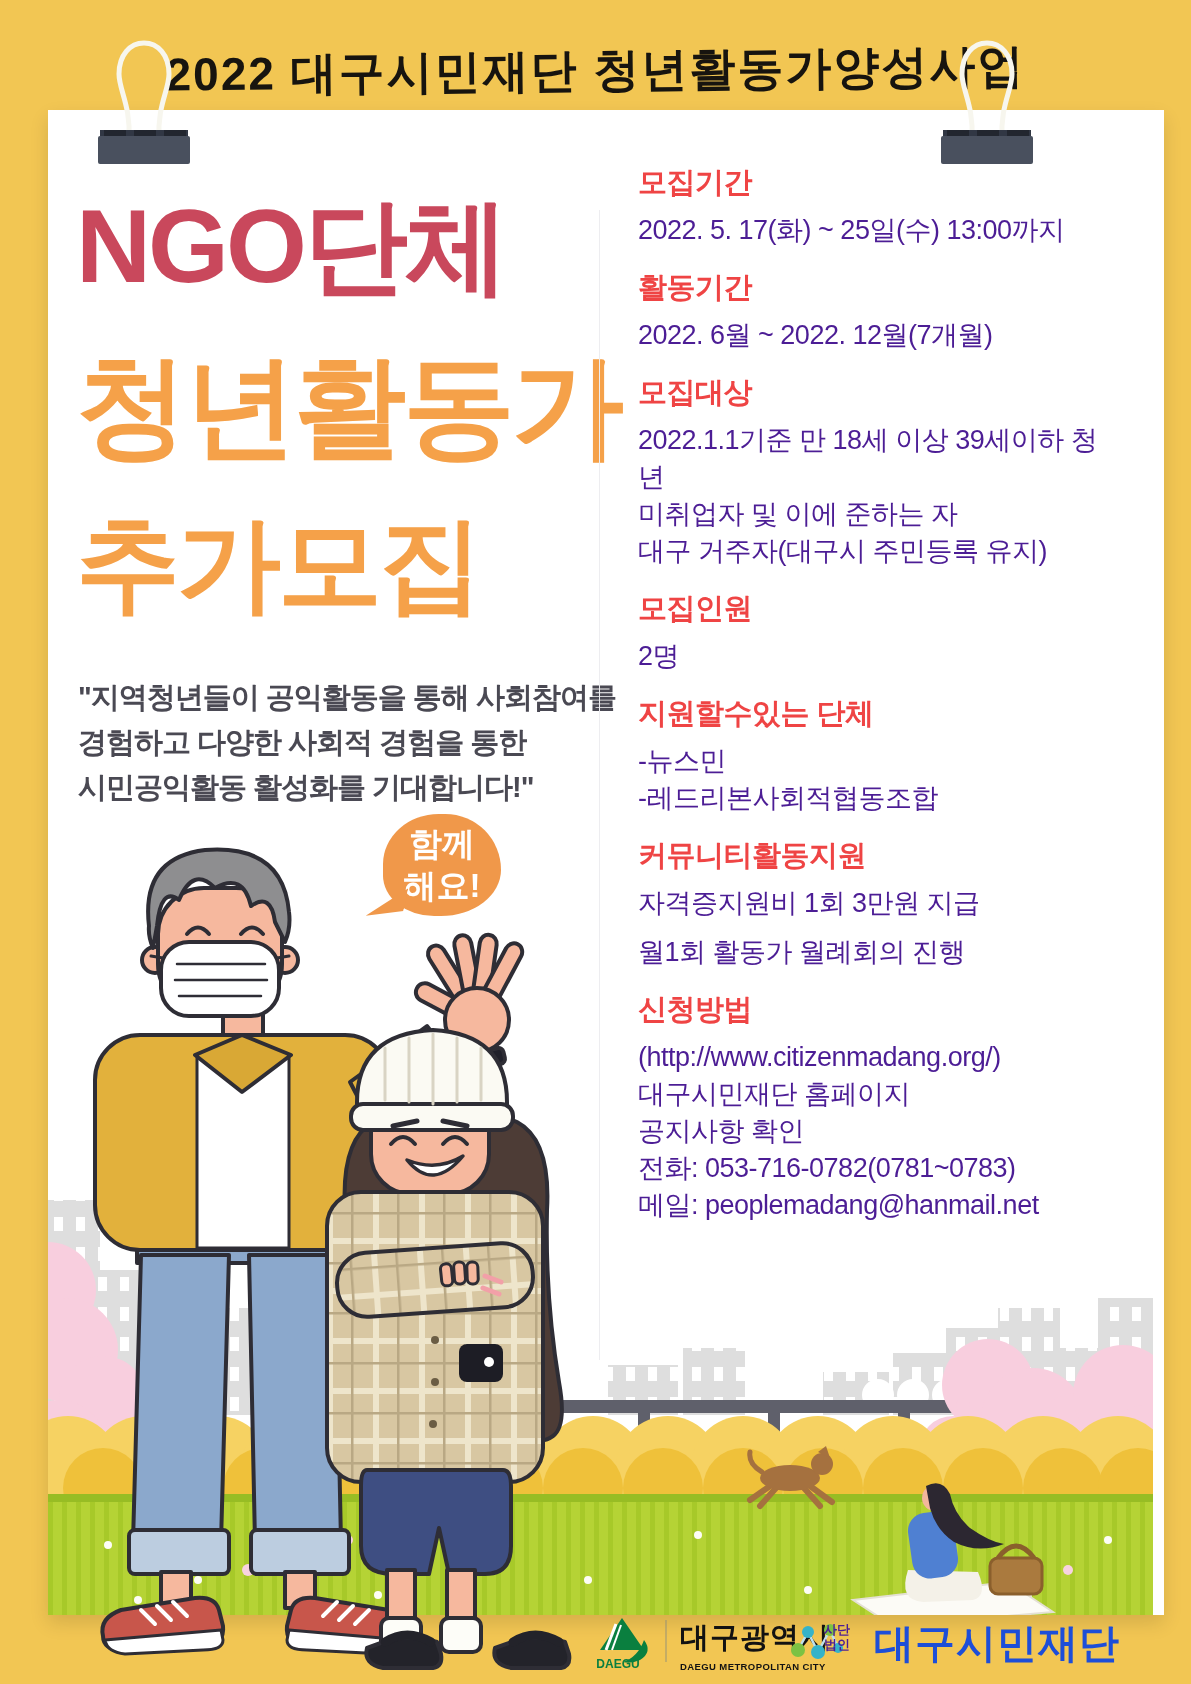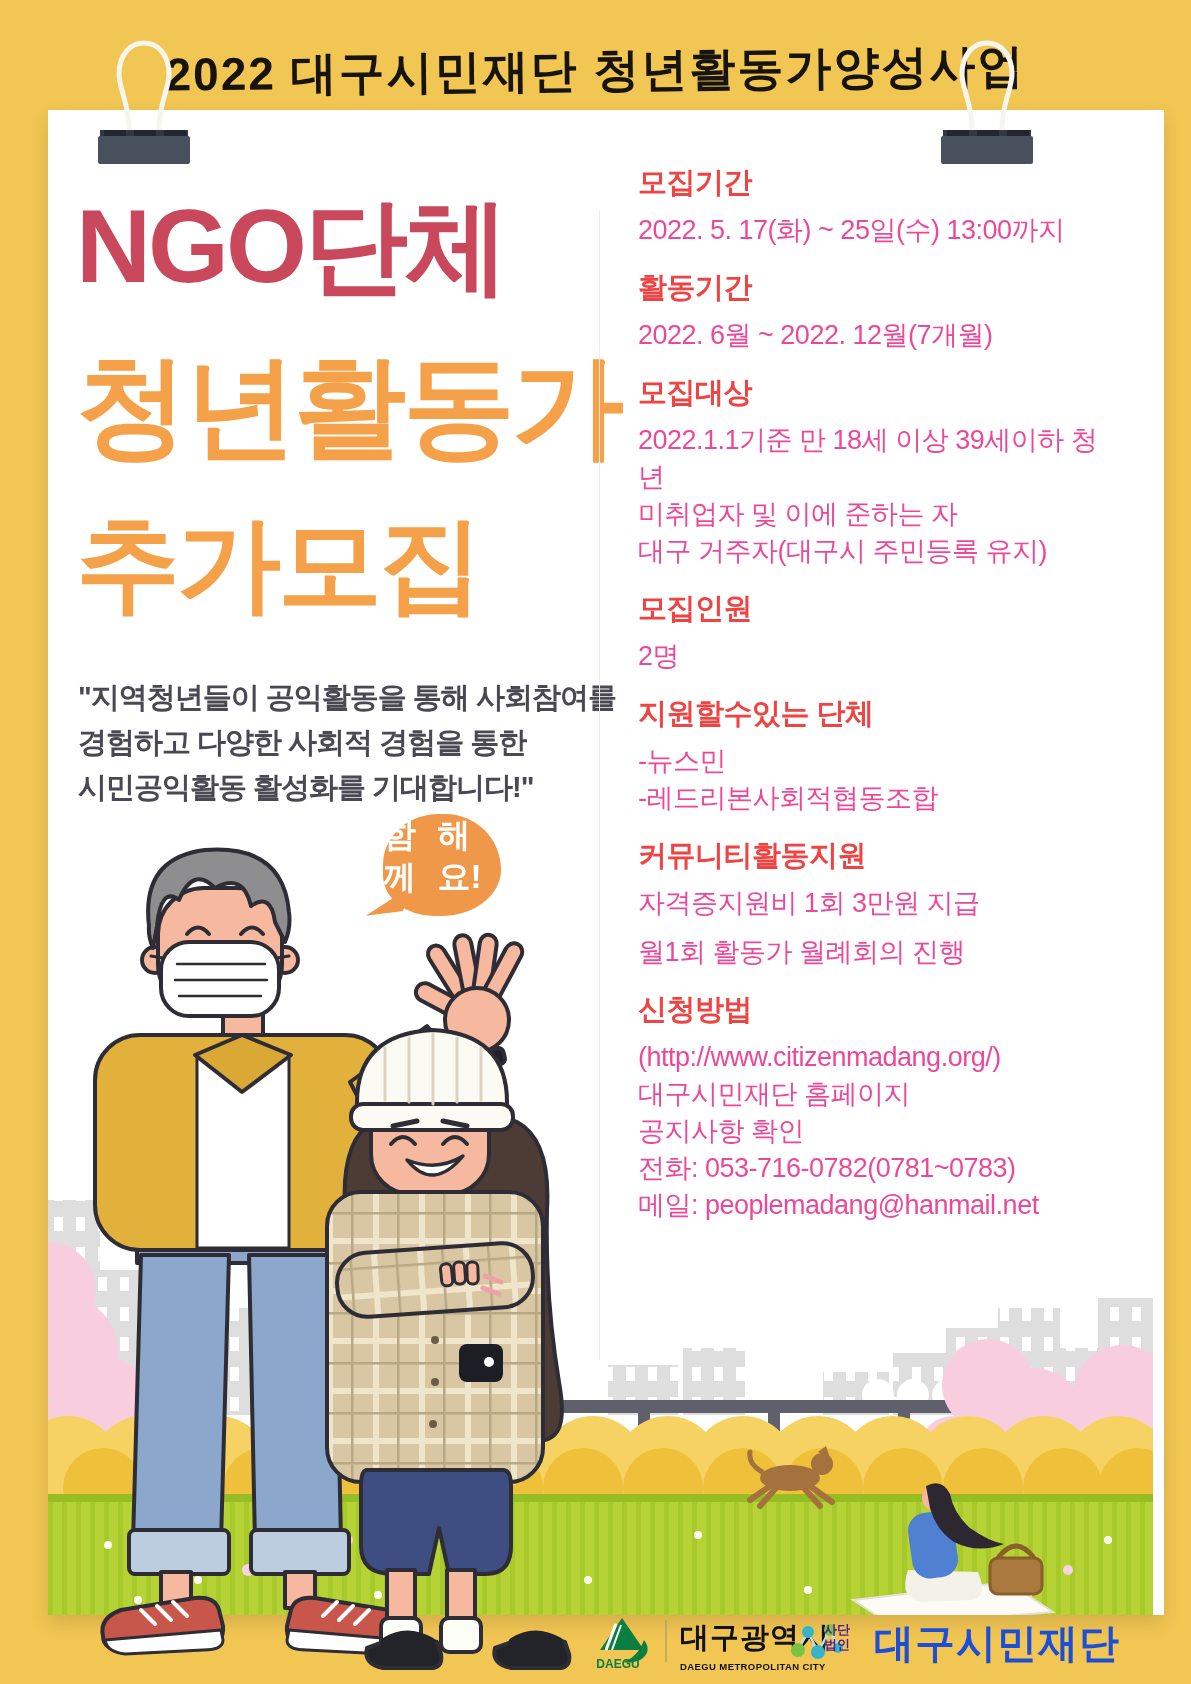--- a/index.html
+++ b/index.html
@@ -16,27 +16,27 @@
   .t1{top:84px;font-size:104px;color:#c9485c;}
   .t2{top:241px;font-size:112px;color:#f5a149;}
   .t3{top:402px;font-size:104px;color:#f5a149;}
   .quote{position:absolute;left:30px;top:565px;font-size:29px;line-height:45px;color:#4a4953;
          font-weight:bold;letter-spacing:-1px;}
   .v-divider{position:absolute;left:551px;top:100px;width:1px;height:1150px;background:#ededf0;}
   .scene{position:absolute;left:0;bottom:0;}
   .right-col{position:absolute;left:590px;top:56px;width:478px;}
   .sec{margin-bottom:22px;position:relative;}
   .sec h3{margin:0 0 13px 0;font-size:29px;line-height:33px;color:#ef4444;font-weight:bold;letter-spacing:-0.5px;}
-  .sec p{margin:0;font-size:27px;line-height:37px;color:#ec4899;letter-spacing:-0.5px;}
+  .sec p{margin:0;font-size:27px;line-height:37px;color:#4c1d95;letter-spacing:-0.5px;}
   .sec p.gap{margin-top:12px;}
   .chevron{position:absolute;right:150px;top:0;font-size:34px;color:#c9c9d2;line-height:33px;font-weight:normal;}
   .chars{position:absolute;left:45px;top:830px;z-index:5;}
   .bubble{position:absolute;left:383px;top:814px;width:118px;height:102px;background:#f0984a;z-index:6;
-          border-radius:50% 50% 54% 46% / 52% 58% 48% 42%;display:flex;flex-direction:row;
-          align-items:flex-start;justify-content:center;color:#fff;font-weight:bold;font-size:33px;line-height:42px;}
+          border-radius:50% 50% 54% 46% / 52% 58% 48% 42%;display:flex;flex-direction:column;
+          align-items:center;justify-content:center;color:#fff;font-weight:bold;font-size:33px;line-height:42px;}
   .bubble:after{content:"";position:absolute;left:-14px;bottom:-4px;width:36px;height:36px;background:#f0984a;
           clip-path:polygon(100% 0,100% 65%,0 100%);transform:rotate(12deg);}
   .footer{position:absolute;left:0;top:1606px;width:100%;height:78px;z-index:3;}
   .daegu-logo{position:absolute;left:585px;top:6px;}
   .f-div{position:absolute;left:665px;top:14px;width:2px;height:42px;background:#8e8e7a;opacity:.45;}
   .city-block{position:absolute;left:680px;top:12px;color:#121212;}
   .city-kr{font-size:29px;font-weight:bold;letter-spacing:1px;}
   .city-en{font-size:9.5px;font-weight:bold;letter-spacing:.4px;margin-top:3px;}
   .fnd-logo{position:absolute;left:788px;top:14px;}
   .org-type{position:absolute;left:824px;top:16px;font-size:13px;line-height:15px;font-weight:bold;color:#4c1d95;}

